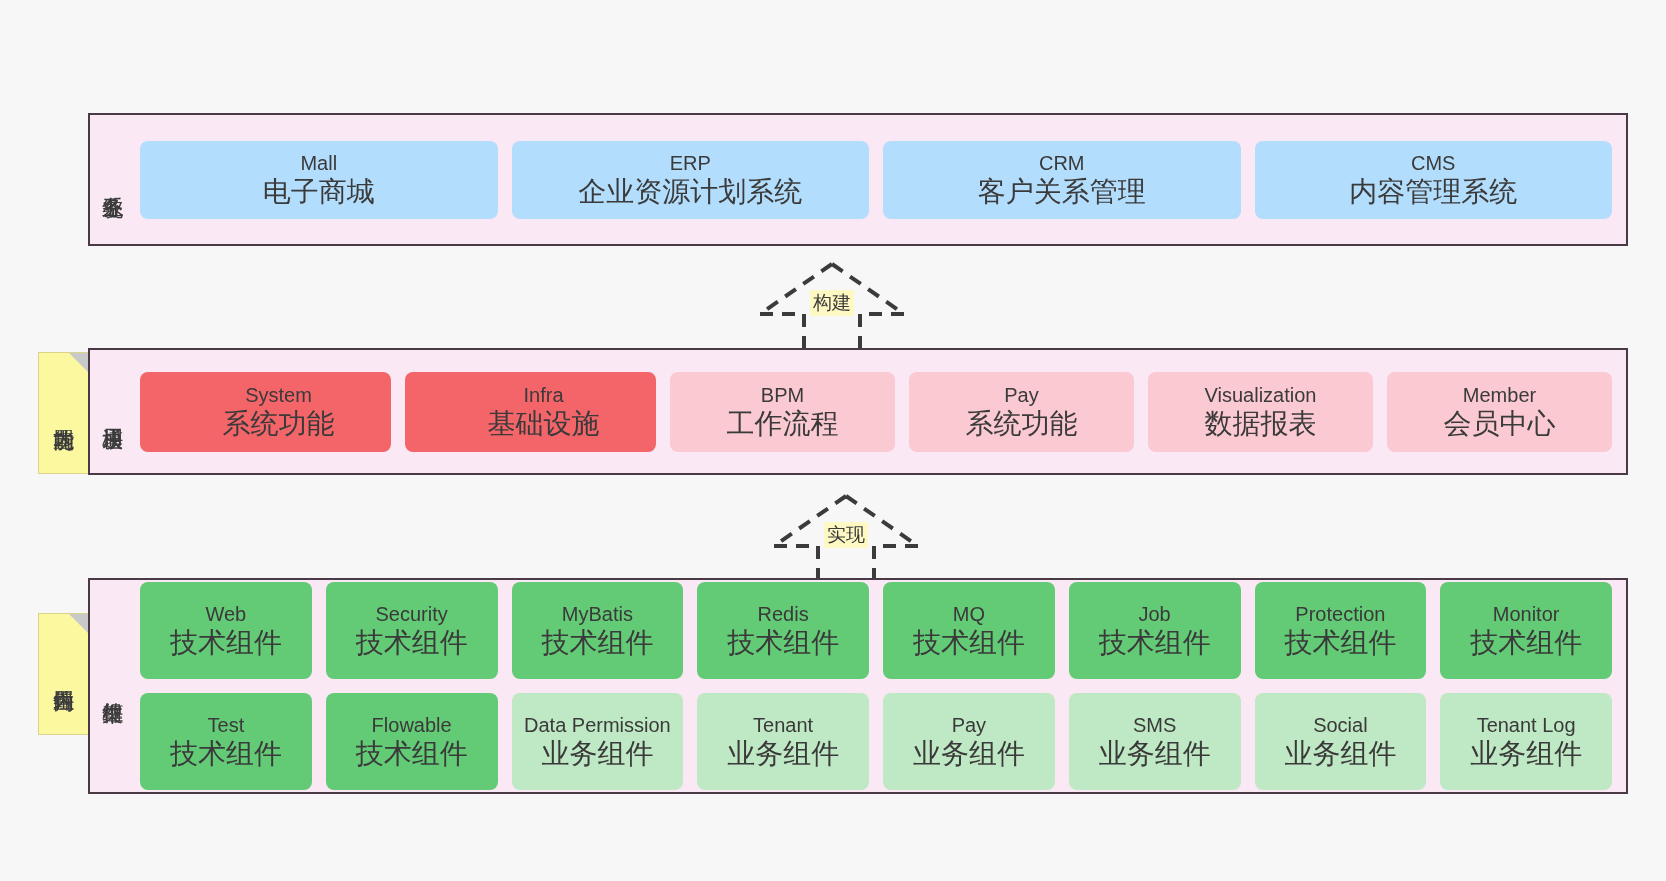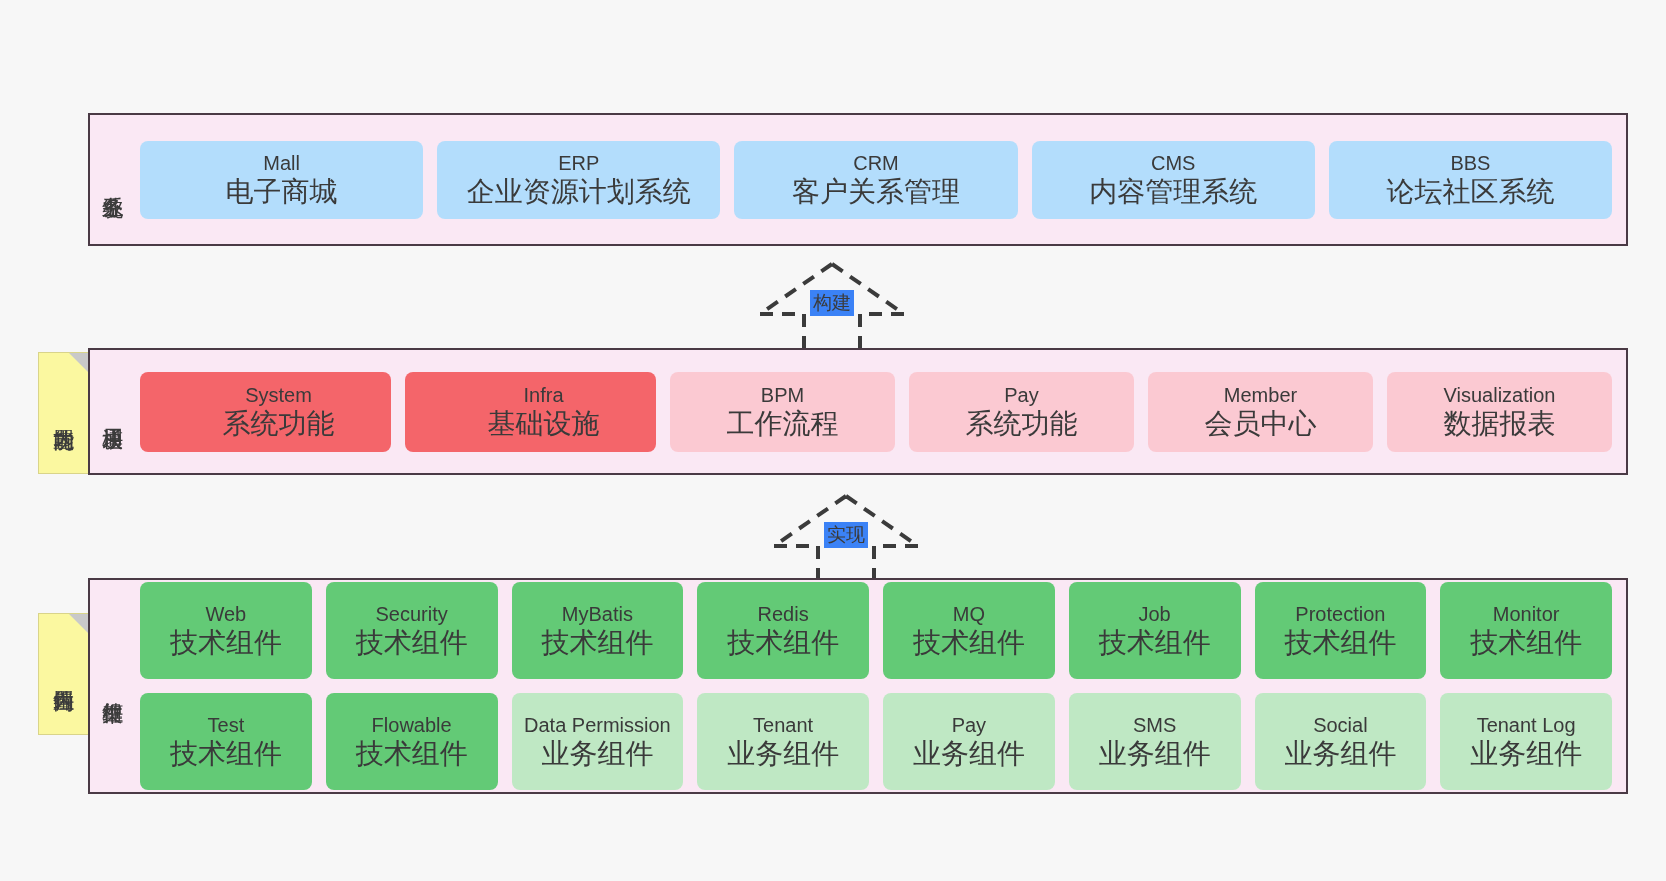--- a/index.html
+++ b/index.html
@@ -111,21 +111,21 @@
   
   .connector{position:absolute;}
   .connector svg{display:block;}
   .connector .lbl{
     position:absolute;
     left:50%;
     transform:translateX(-50%);
     top:32px;
     font-size:19px;
     color:#3b3b3b;
-    background:#3b82f6;
+    background:#fef9c3;
     padding:0 3px;
     white-space:nowrap;
     user-select:none;
   }
   #connector-build{left:752px;top:258px;width:160px;height:92px;}
   #connector-impl{left:766px;top:490px;width:160px;height:92px;}
 </style>
 </head>
 <body>
 
@@ -143,24 +143,20 @@
           <span class="en">ERP</span>
           <span class="cn">企业资源计划系统</span>
         </div>
         <div class="cell c-blue">
           <span class="en">CRM</span>
           <span class="cn">客户关系管理</span>
         </div>
         <div class="cell c-blue">
           <span class="en">CMS</span>
           <span class="cn">内容管理系统</span>
-        </div>
-        <div class="cell c-blue">
-          <span class="en">BBS</span>
-          <span class="cn">论坛社区系统</span>
         </div>
       </div>
     </div>
   </div>
 
   <div class="connector" id="connector-build">
     <svg width="160" height="92" viewBox="0 0 160 92">
       <path d="M80 6 L152 56 M80 6 L8 56" fill="none" stroke="#3b3b3b" stroke-width="4" stroke-dasharray="13 9" stroke-linecap="butt"></path>
       <path d="M8 56 L52 56 L52 92 M152 56 L108 56 L108 92" fill="none" stroke="#3b3b3b" stroke-width="4" stroke-dasharray="13 9" stroke-linecap="butt"></path>
     </svg>
@@ -185,26 +181,26 @@
         </div>
         <div class="cell c-pink">
           <span class="en">BPM</span>
           <span class="cn">工作流程</span>
         </div>
         <div class="cell c-pink">
           <span class="en">Pay</span>
           <span class="cn">系统功能</span>
         </div>
         <div class="cell c-pink">
+          <span class="en">Visualization</span>
+          <span class="cn">数据报表</span>
+        </div>
+        <div class="cell c-pink">
           <span class="en">Member</span>
           <span class="cn">会员中心</span>
-        </div>
-        <div class="cell c-pink">
-          <span class="en">Visualization</span>
-          <span class="cn">数据报表</span>
         </div>
       </div>
     </div>
   </div>
 
   <div class="connector" id="connector-impl">
     <svg width="160" height="92" viewBox="0 0 160 92">
       <path d="M80 6 L152 56 M80 6 L8 56" fill="none" stroke="#3b3b3b" stroke-width="4" stroke-dasharray="13 9" stroke-linecap="butt"></path>
       <path d="M8 56 L52 56 L52 92 M152 56 L108 56 L108 92" fill="none" stroke="#3b3b3b" stroke-width="4" stroke-dasharray="13 9" stroke-linecap="butt"></path>
     </svg>

